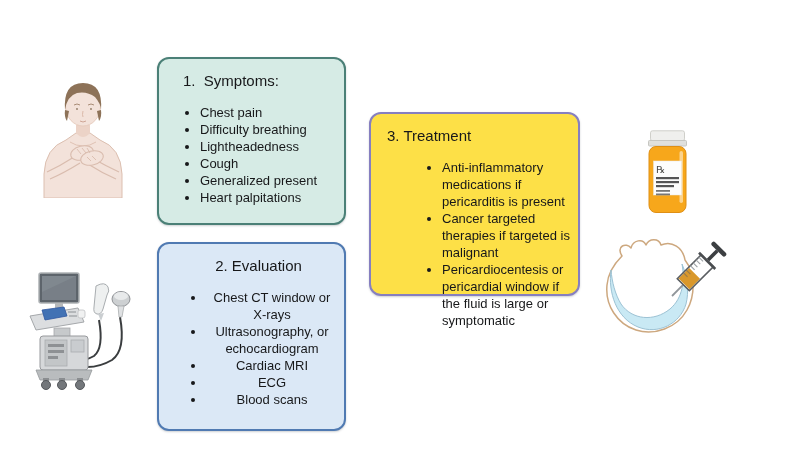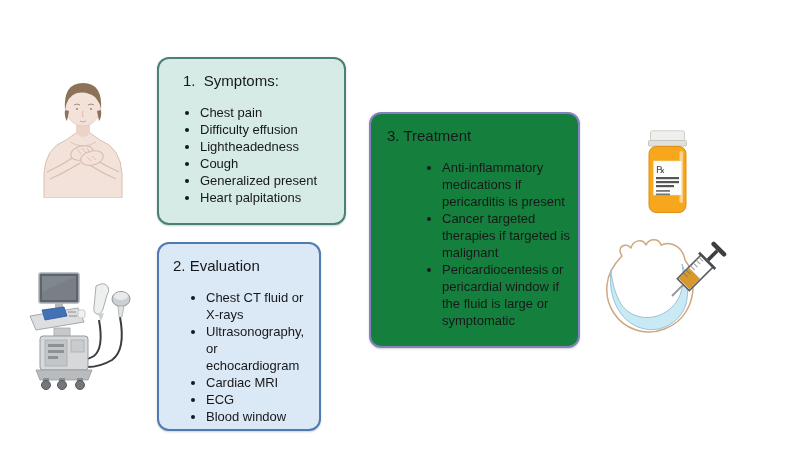--- a/index.html
+++ b/index.html
@@ -16,27 +16,27 @@
   .box-title{font-size:15px;font-weight:500;margin:0 0 15px 0;}
   .box-list{margin:0;font-size:13px;font-weight:500;line-height:17px;
             list-style:disc outside;padding-right:6px;}
   .box-list li{margin:0;padding:0;}
 
   .box-symptoms{left:157px;top:57px;width:189px;height:168px;
                 background:#d6ebe5;border:2px solid #4b8077;}
   .box-symptoms .box-title{padding-left:24px;}
   .box-symptoms .box-list{padding-left:41px;}
 
-  .box-evaluation{left:157px;top:242px;width:164px;height:189px;
-                  background:#dbe8f6;border:2px solid #507ab2;}
+  .box-evaluation{left:157px;top:242px;width:189px;height:189px;
+                  background:#dbe8f6;border:2px solid #507ab2;text-align:center;}
   .box-evaluation .box-title{padding-left:14px;}
   .box-evaluation .box-list{padding-left:47px;}
 
-  .box-treatment{left:369px;top:112px;width:211px;height:236px;
-                 background:#15803d;border:2px solid #867fc0;}
+  .box-treatment{left:369px;top:112px;width:211px;height:184px;
+                 background:#fde047;border:2px solid #867fc0;}
   .box-treatment .box-title{padding-left:16px;}
   .box-treatment .box-list{padding-left:71px;}
 </style>
 </head>
 <body>
 
 <div class="canvas">
 
   <svg class="il person" viewBox="0 0 108 118">
     <g>
@@ -60,36 +60,36 @@
         <ellipse cx="62" cy="78" rx="11.5" ry="7" fill="#f3e2da" stroke="#d9bcae" stroke-width="1" transform="rotate(-14 62 78)"></ellipse>
         <path d="M47,69 l4,5 M52,68 l4,5 M57,68 l3,5 M57,77 l4,4 M62,76 l4,4" stroke="#d9bcae" stroke-width="0.9" fill="none"></path>
       </g>
     </g>
   </svg>
 
   <div class="box box-symptoms">
     <div class="box-title">1. &nbsp;Symptoms:</div>
     <ul class="box-list">
       <li>Chest pain</li>
-      <li>Difficulty effusion</li>
+      <li>Difficulty breathing</li>
       <li>Lightheadedness</li>
       <li>Cough</li>
       <li>Generalized present</li>
       <li>Heart palpitations</li>
     </ul>
   </div>
 
   <div class="box box-evaluation">
     <div class="box-title">2. Evaluation</div>
     <ul class="box-list">
-      <li>Chest CT fluid or X-rays</li>
+      <li>Chest CT window or X-rays</li>
       <li>Ultrasonography, or echocardiogram</li>
       <li>Cardiac MRI</li>
       <li>ECG</li>
-      <li>Blood window</li>
+      <li>Blood scans</li>
     </ul>
   </div>
 
   <div class="box box-treatment">
     <div class="box-title">3. Treatment</div>
     <ul class="box-list">
       <li>Anti-inflammatory medications if pericarditis is present</li>
       <li>Cancer targeted therapies if targeted is malignant</li>
       <li>Pericardiocentesis or pericardial window if the fluid is large or symptomatic</li>
     </ul>

